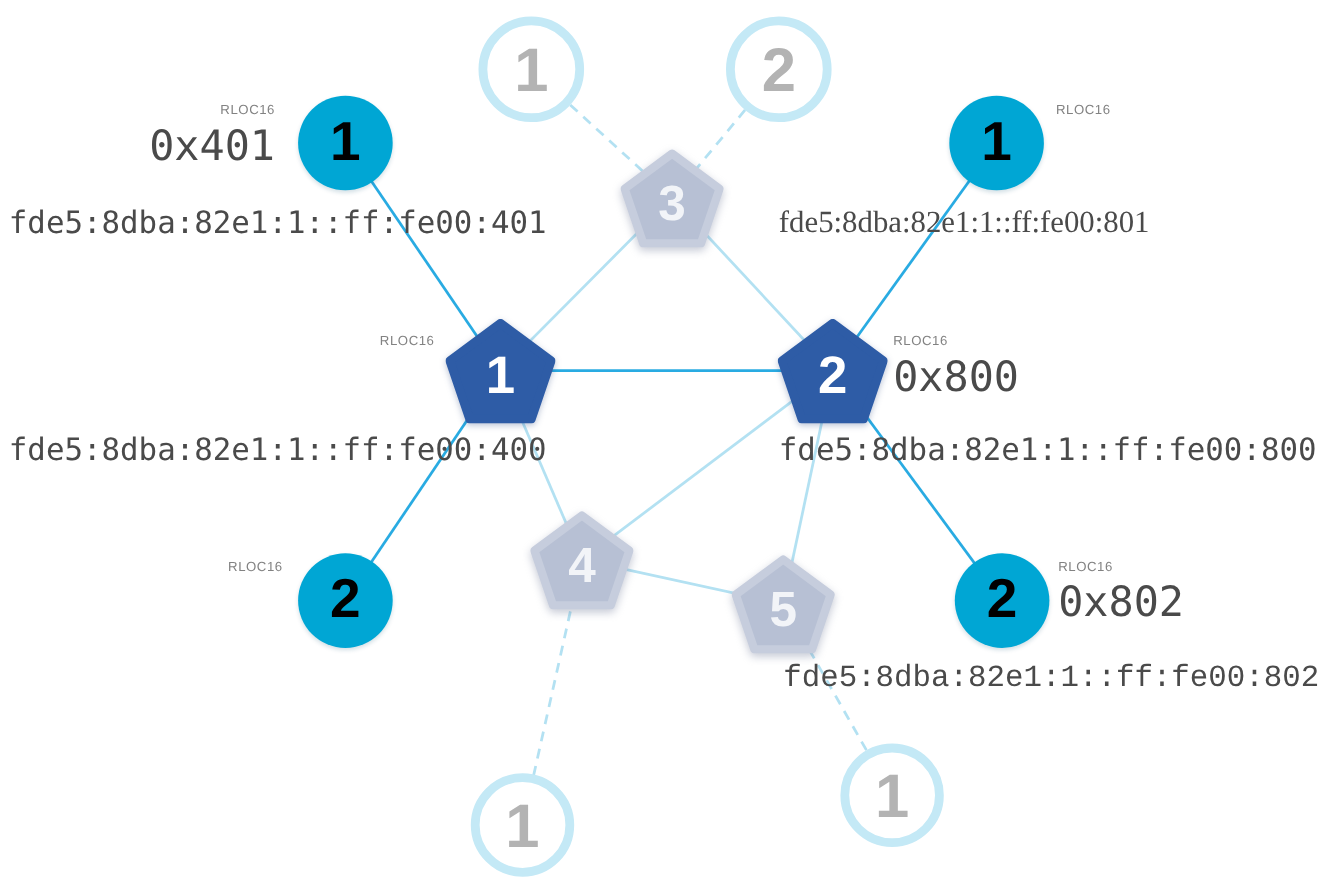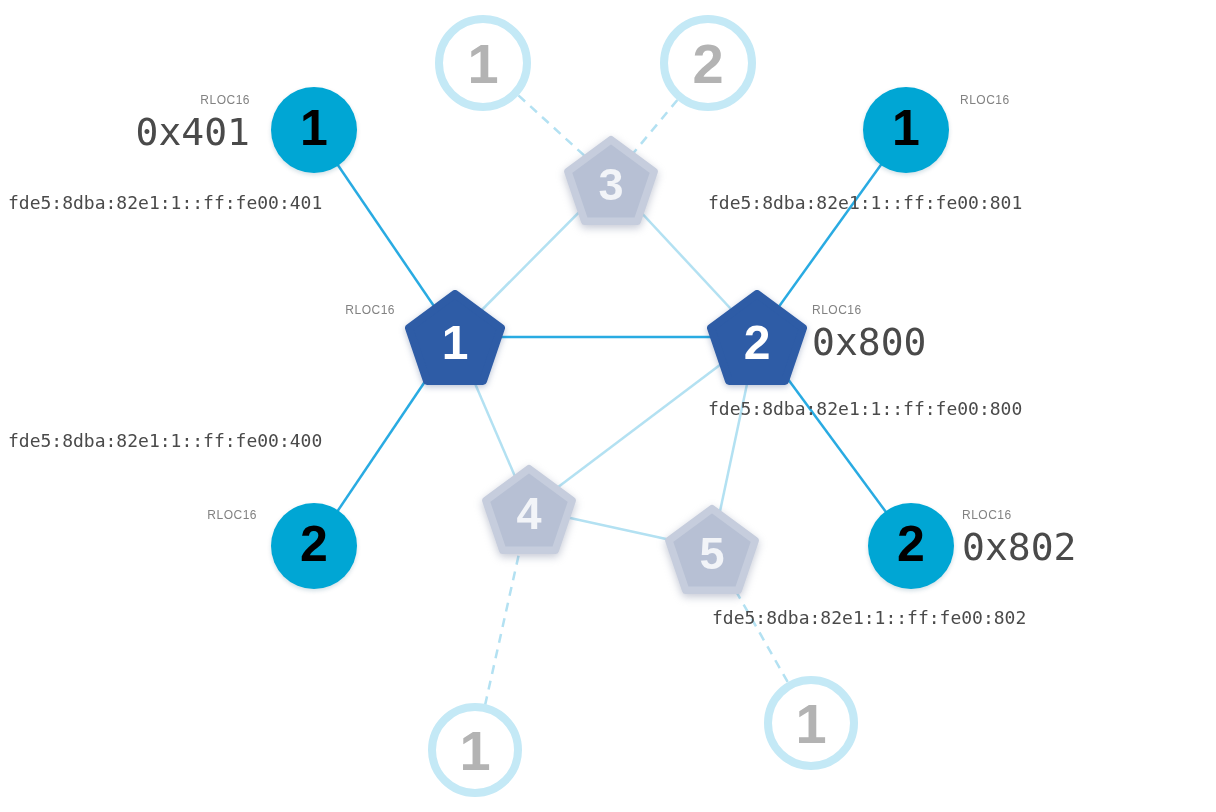--- a/index.html
+++ b/index.html
@@ -71,21 +71,21 @@
     color: var(--label-muted, #828282);
   }
   .rloc-value {
     font-family: "DejaVu Sans Mono", monospace;
     font-size: 38px; line-height: 44px;
     color: var(--label-dark, #4a4a4a);
   }
   .ipv6 {
     position: absolute; z-index: 1; white-space: nowrap;
     font-family: "DejaVu Sans Mono", monospace;
-    font-size: 18px; line-height: 30px;
+    font-size: 28px; line-height: 30px;
     color: var(--label-dark, #4a4a4a);
     text-align: center;
   }
 </style>
 </head>
 <body>
 
 <div id="stage">
 
   <svg id="links" width="1216" height="812" viewBox="0 0 1216 812">
@@ -183,18 +183,18 @@
   <div class="label-block align-left" style="left:962px; top:505px;">
     <div class="rloc-caption">RLOC16</div>
     <div class="rloc-value">0x802</div>
   </div>
   <div class="label-block align-left" style="left:812px; top:300px;">
     <div class="rloc-caption">RLOC16</div>
     <div class="rloc-value">0x800</div>
   </div>
 
   <div class="ipv6" style="left:8px; top:188px;">fde5:8dba:82e1:1::ff:fe00:401</div>
-  <div class="ipv6" style="left:8px; top:394px;margin-top:32px;">fde5:8dba:82e1:1::ff:fe00:400</div>
-  <div class="ipv6" style="left:708px; top:188px;">fde5:8dba:82e1:1::ff:fe00:801</div>
+  <div class="ipv6" style="left:8px; top:394px;">fde5:8dba:82e1:1::ff:fe00:400</div>
+  <div class="ipv6" style="left:708px; top:188px;font-family:Liberation Serif, serif;">fde5:8dba:82e1:1::ff:fe00:801</div>
   <div class="ipv6" style="left:708px; top:394px;">fde5:8dba:82e1:1::ff:fe00:800</div>
-  <div class="ipv6" style="left:712px; top:603px;">fde5:8dba:82e1:1::ff:fe00:802</div>
+  <div class="ipv6" style="left:712px; top:603px;font-family:Liberation Mono, monospace;">fde5:8dba:82e1:1::ff:fe00:802</div>
 
 </div>
 
 </body></html>

